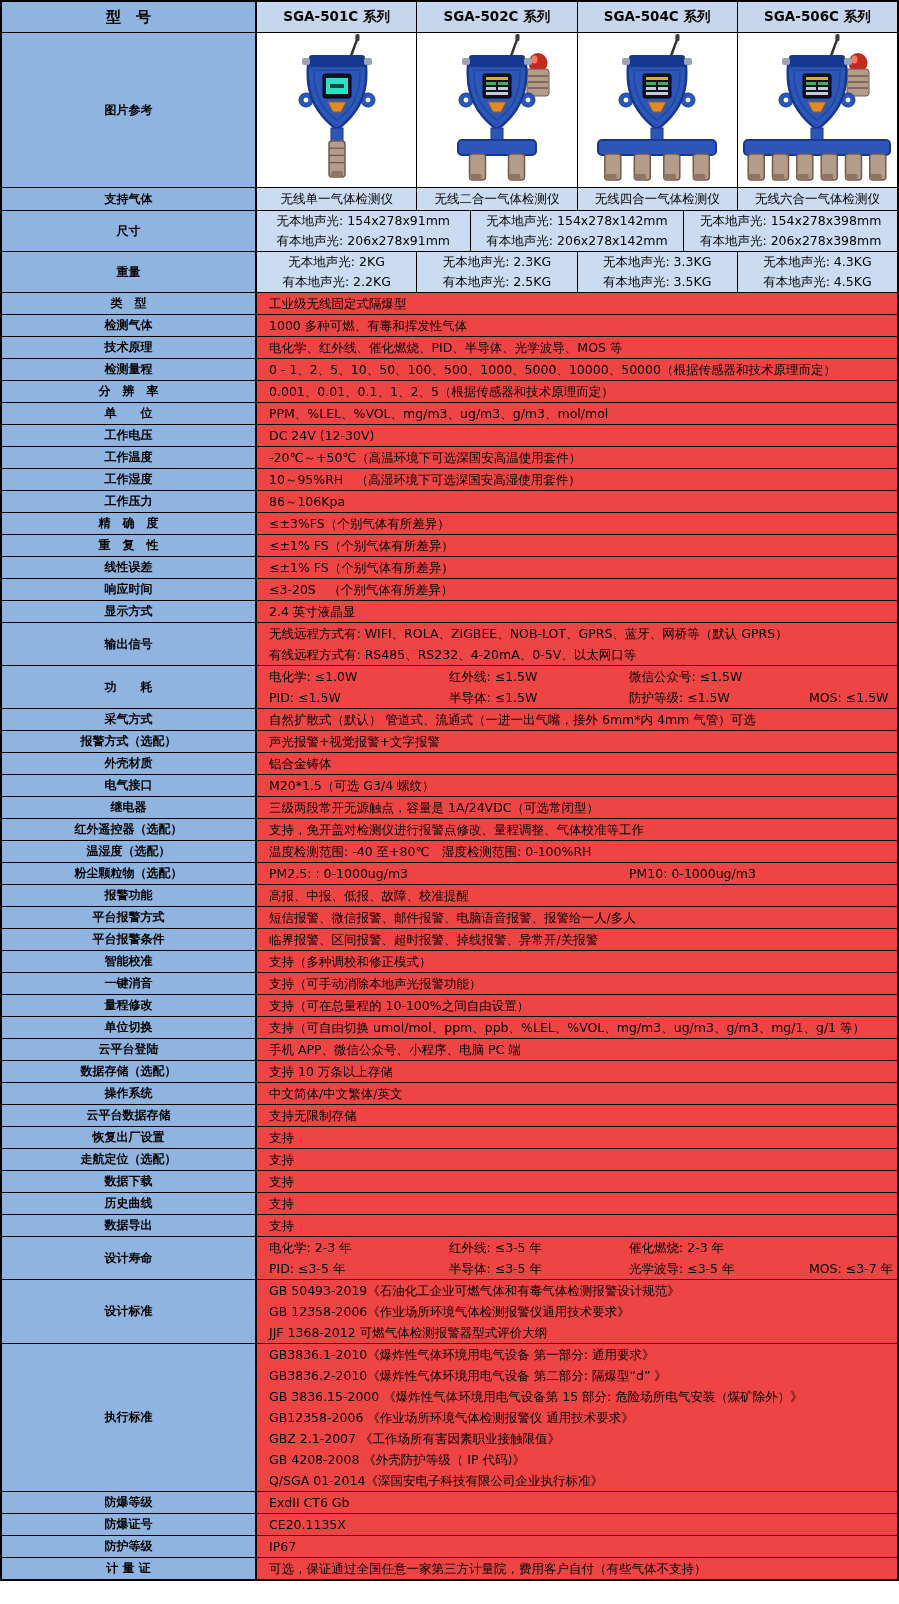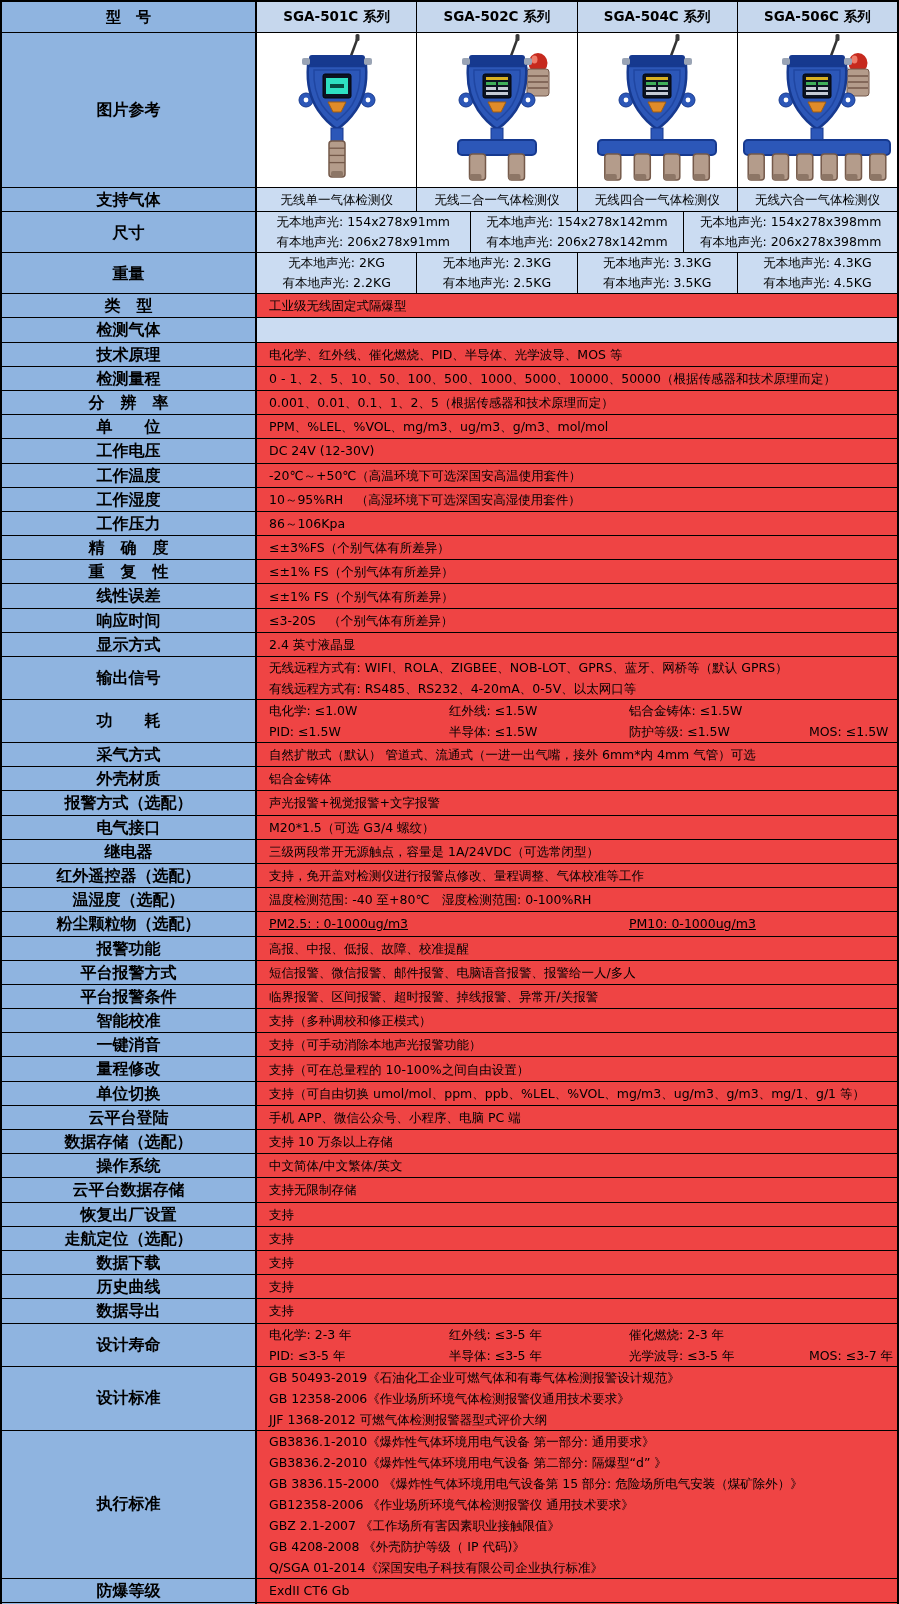--- a/index.html
+++ b/index.html
@@ -20,21 +20,21 @@
   .label-cell {
     flex: 0 0 255px;
     width: 255px;
     background: #8fb4e0;
     border-right: 2px solid #000;
     display: flex;
     align-items: center;
     justify-content: center;
     text-align: center;
     font-weight: bold;
-    font-size: 16px;
+    font-size: 12px;
     line-height: 1.2;
     padding: 2px 6px;
   }
   .col-cell {
     flex: 1 1 0;
     border-left: 1px solid #000;
     background: #cbdcf2;
     display: flex;
     flex-direction: column;
     align-items: center;
@@ -61,21 +61,21 @@
     flex-direction: column;
     justify-content: center;
     padding-left: 12px;
     overflow: hidden;
   }
   .line { line-height: 21px; white-space: nowrap; }
   .col-cell .line { line-height: 20px; }
   .spec-row { min-height: 21px; }
   .sub-row  { min-height: 23px; }
   .seg { display: inline-block; min-width: 180px; }
-  .seg-wide { display: inline-block; min-width: 360px; text-decoration: underline; }
+  .seg-wide { display: inline-block; min-width: 360px; }
   .seg:last-child, .seg-wide:last-child { min-width: 0; }
 </style>
 </head>
 <body>
 
 <div id="spec-table">
     <div class="t-row header-row">
       <div class="label-cell">型　号</div>
       <div class="col-cell model-cell">SGA-501C 系列</div>
       <div class="col-cell model-cell">SGA-502C 系列</div>
@@ -309,20 +309,23 @@
       </div>
     </div>
     <div class="t-row spec-row">
       <div class="label-cell">类　型</div>
       <div class="val-cell">
         <div class="line">工业级无线固定式隔爆型</div>
       </div>
     </div>
     <div class="t-row spec-row">
       <div class="label-cell">检测气体</div>
+      <div class="val-cell">
+        <div class="line">1000 多种可燃、有毒和挥发性气体</div>
+      </div>
     </div>
     <div class="t-row spec-row">
       <div class="label-cell">技术原理</div>
       <div class="val-cell">
         <div class="line">电化学、红外线、催化燃烧、PID、半导体、光学波导、MOS 等</div>
       </div>
     </div>
     <div class="t-row spec-row">
       <div class="label-cell">检测量程</div>
       <div class="val-cell">
@@ -398,40 +401,40 @@
     <div class="t-row spec-row">
       <div class="label-cell">输出信号</div>
       <div class="val-cell">
         <div class="line"><span>无线远程方式有: WIFI、ROLA、ZIGBEE、NOB-LOT、GPRS、蓝牙、网桥等（默认 GPRS）</span></div>
         <div class="line"><span>有线远程方式有: RS485、RS232、4-20mA、0-5V、以太网口等</span></div>
       </div>
     </div>
     <div class="t-row spec-row">
       <div class="label-cell">功　　耗</div>
       <div class="val-cell">
-        <div class="line"><span class="seg">电化学: ≤1.0W</span><span class="seg">红外线: ≤1.5W</span><span class="seg">铝合金铸体: ≤1.5W</span></div>
+        <div class="line"><span class="seg">电化学: ≤1.0W</span><span class="seg">红外线: ≤1.5W</span><span class="seg">微信公众号: ≤1.5W</span></div>
         <div class="line"><span class="seg">PID: ≤1.5W</span><span class="seg">半导体: ≤1.5W</span><span class="seg">防护等级: ≤1.5W</span><span class="seg">MOS: ≤1.5W</span></div>
       </div>
     </div>
     <div class="t-row spec-row">
       <div class="label-cell">采气方式</div>
       <div class="val-cell">
         <div class="line">自然扩散式（默认） 管道式、流通式（一进一出气嘴，接外 6mm*内 4mm 气管）可选</div>
       </div>
     </div>
     <div class="t-row spec-row">
+      <div class="label-cell">报警方式（选配）</div>
+      <div class="val-cell">
+        <div class="line">声光报警+视觉报警+文字报警</div>
+      </div>
+    </div>
+    <div class="t-row spec-row">
       <div class="label-cell">外壳材质</div>
       <div class="val-cell">
         <div class="line">铝合金铸体</div>
-      </div>
-    </div>
-    <div class="t-row spec-row">
-      <div class="label-cell">报警方式（选配）</div>
-      <div class="val-cell">
-        <div class="line">声光报警+视觉报警+文字报警</div>
       </div>
     </div>
     <div class="t-row spec-row">
       <div class="label-cell">电气接口</div>
       <div class="val-cell">
         <div class="line">M20*1.5（可选 G3/4 螺纹）</div>
       </div>
     </div>
     <div class="t-row spec-row">
       <div class="label-cell">继电器</div>

